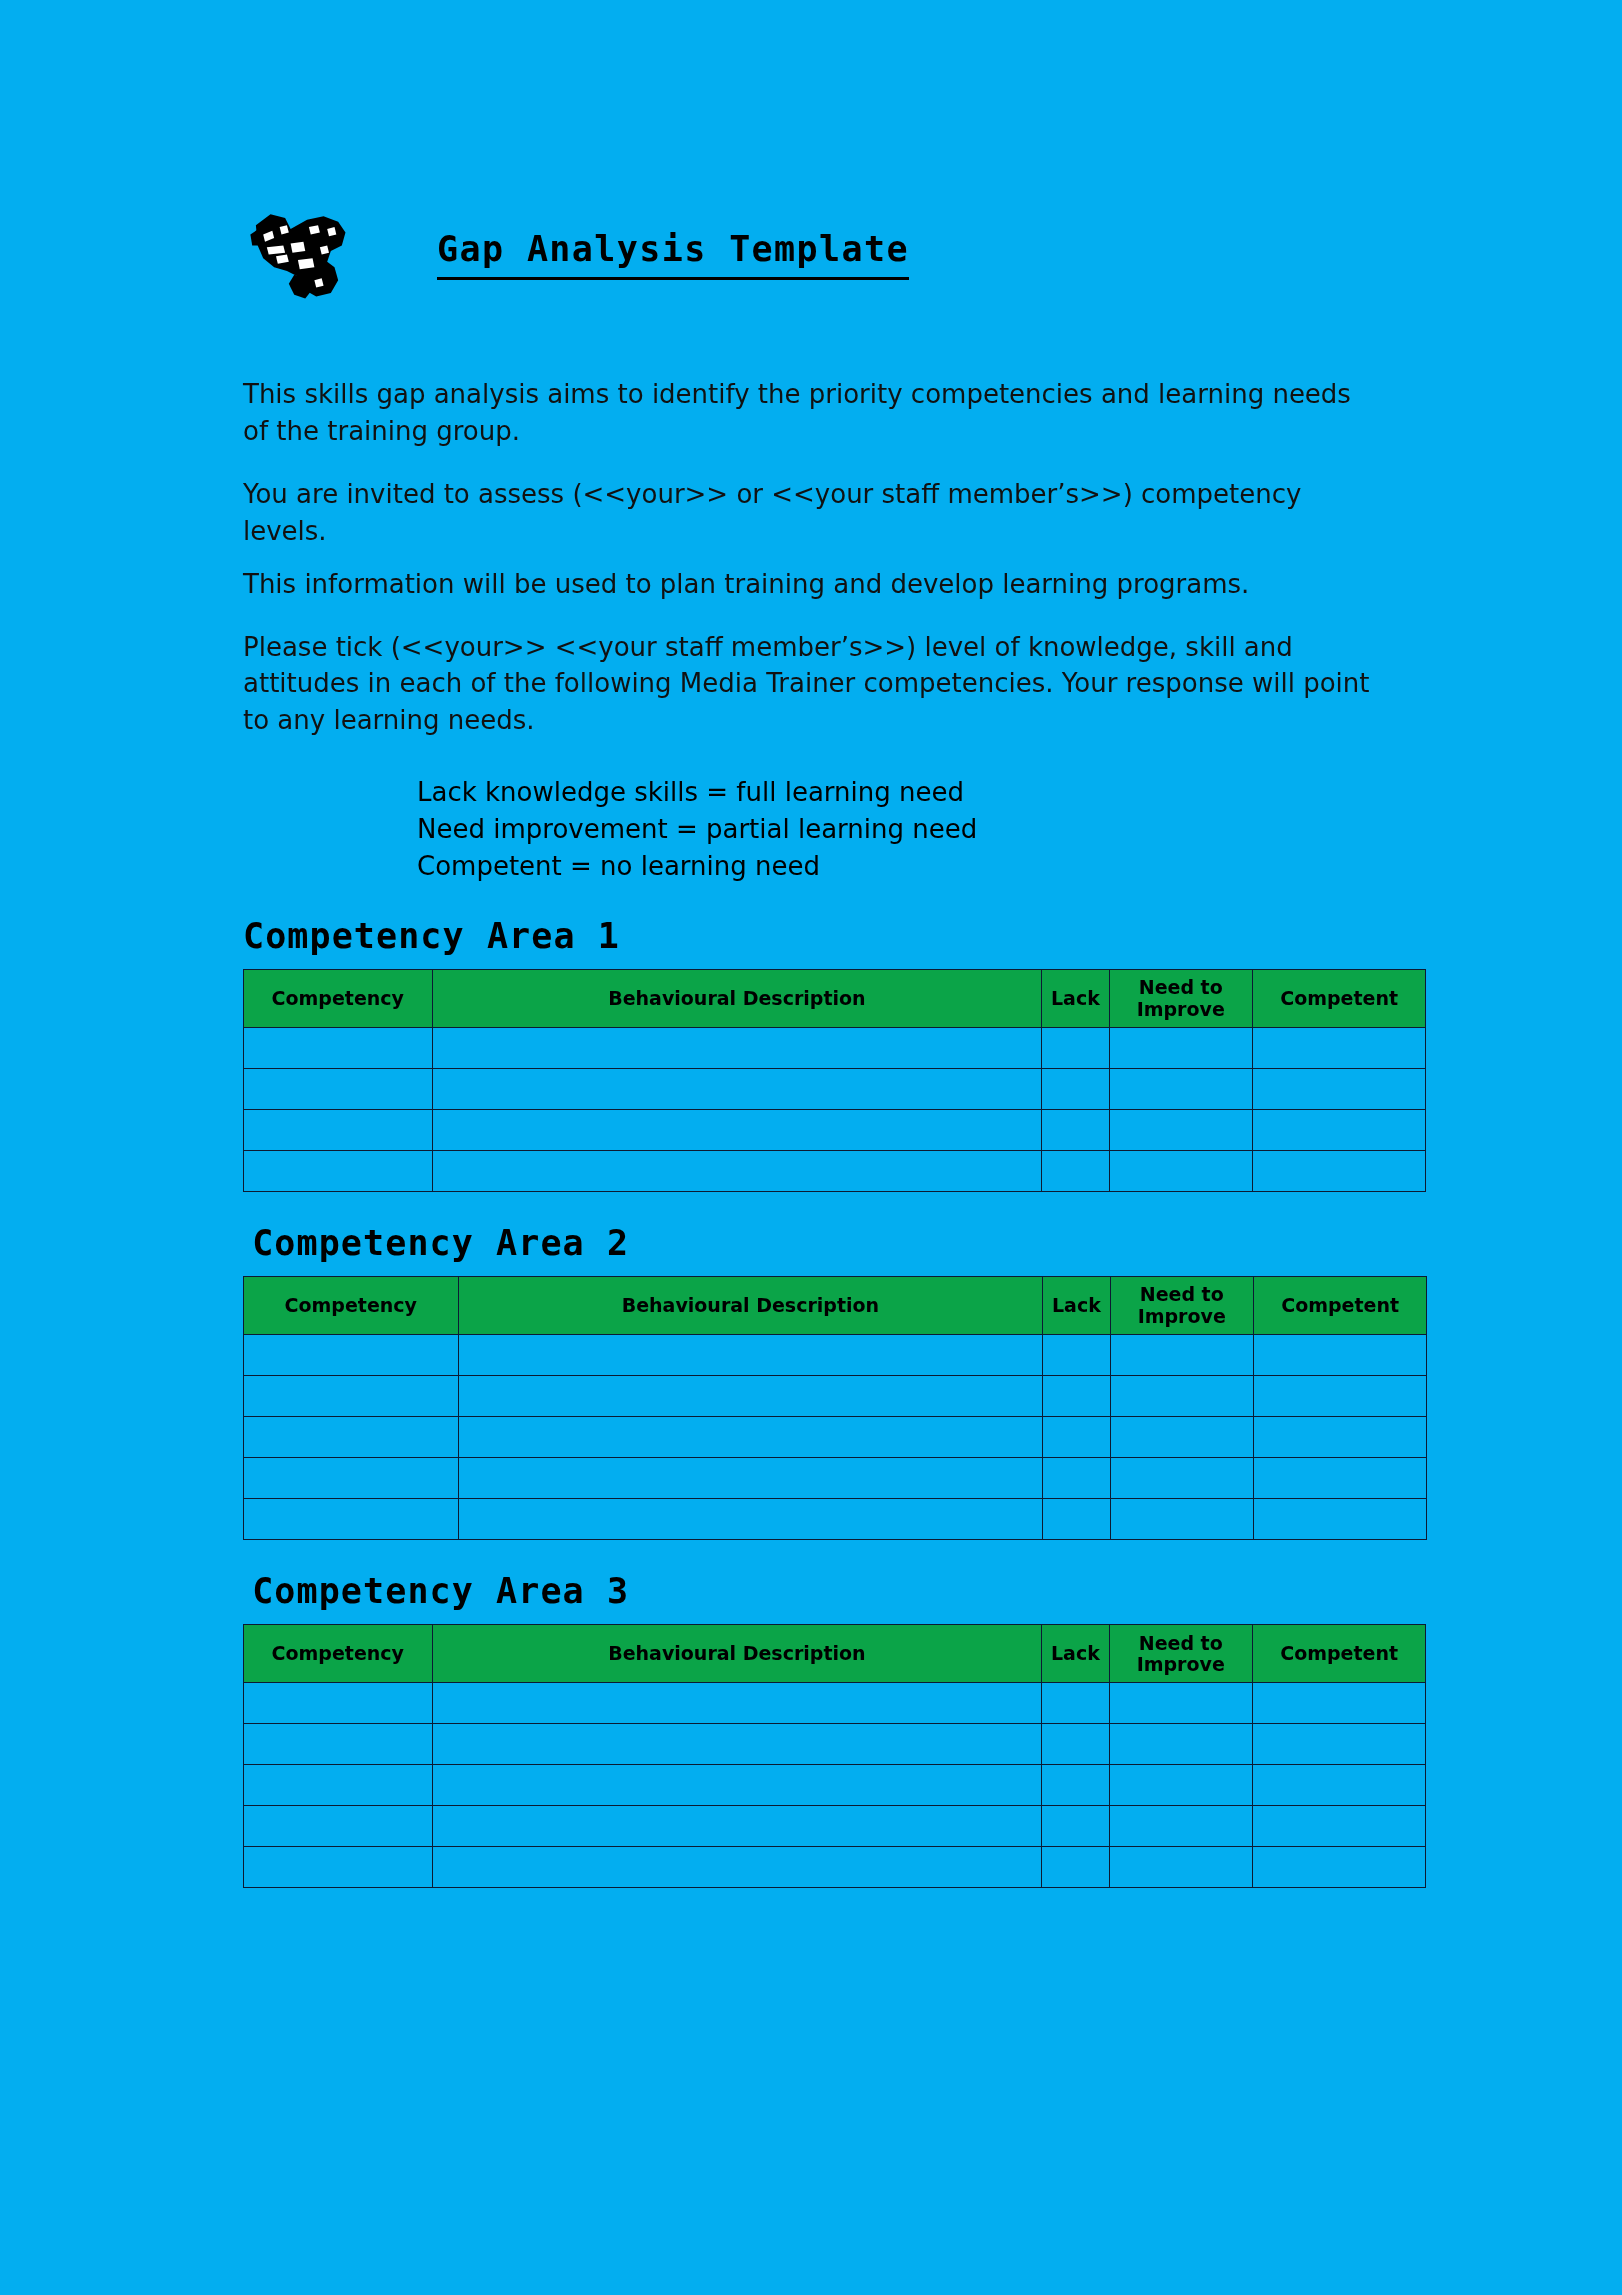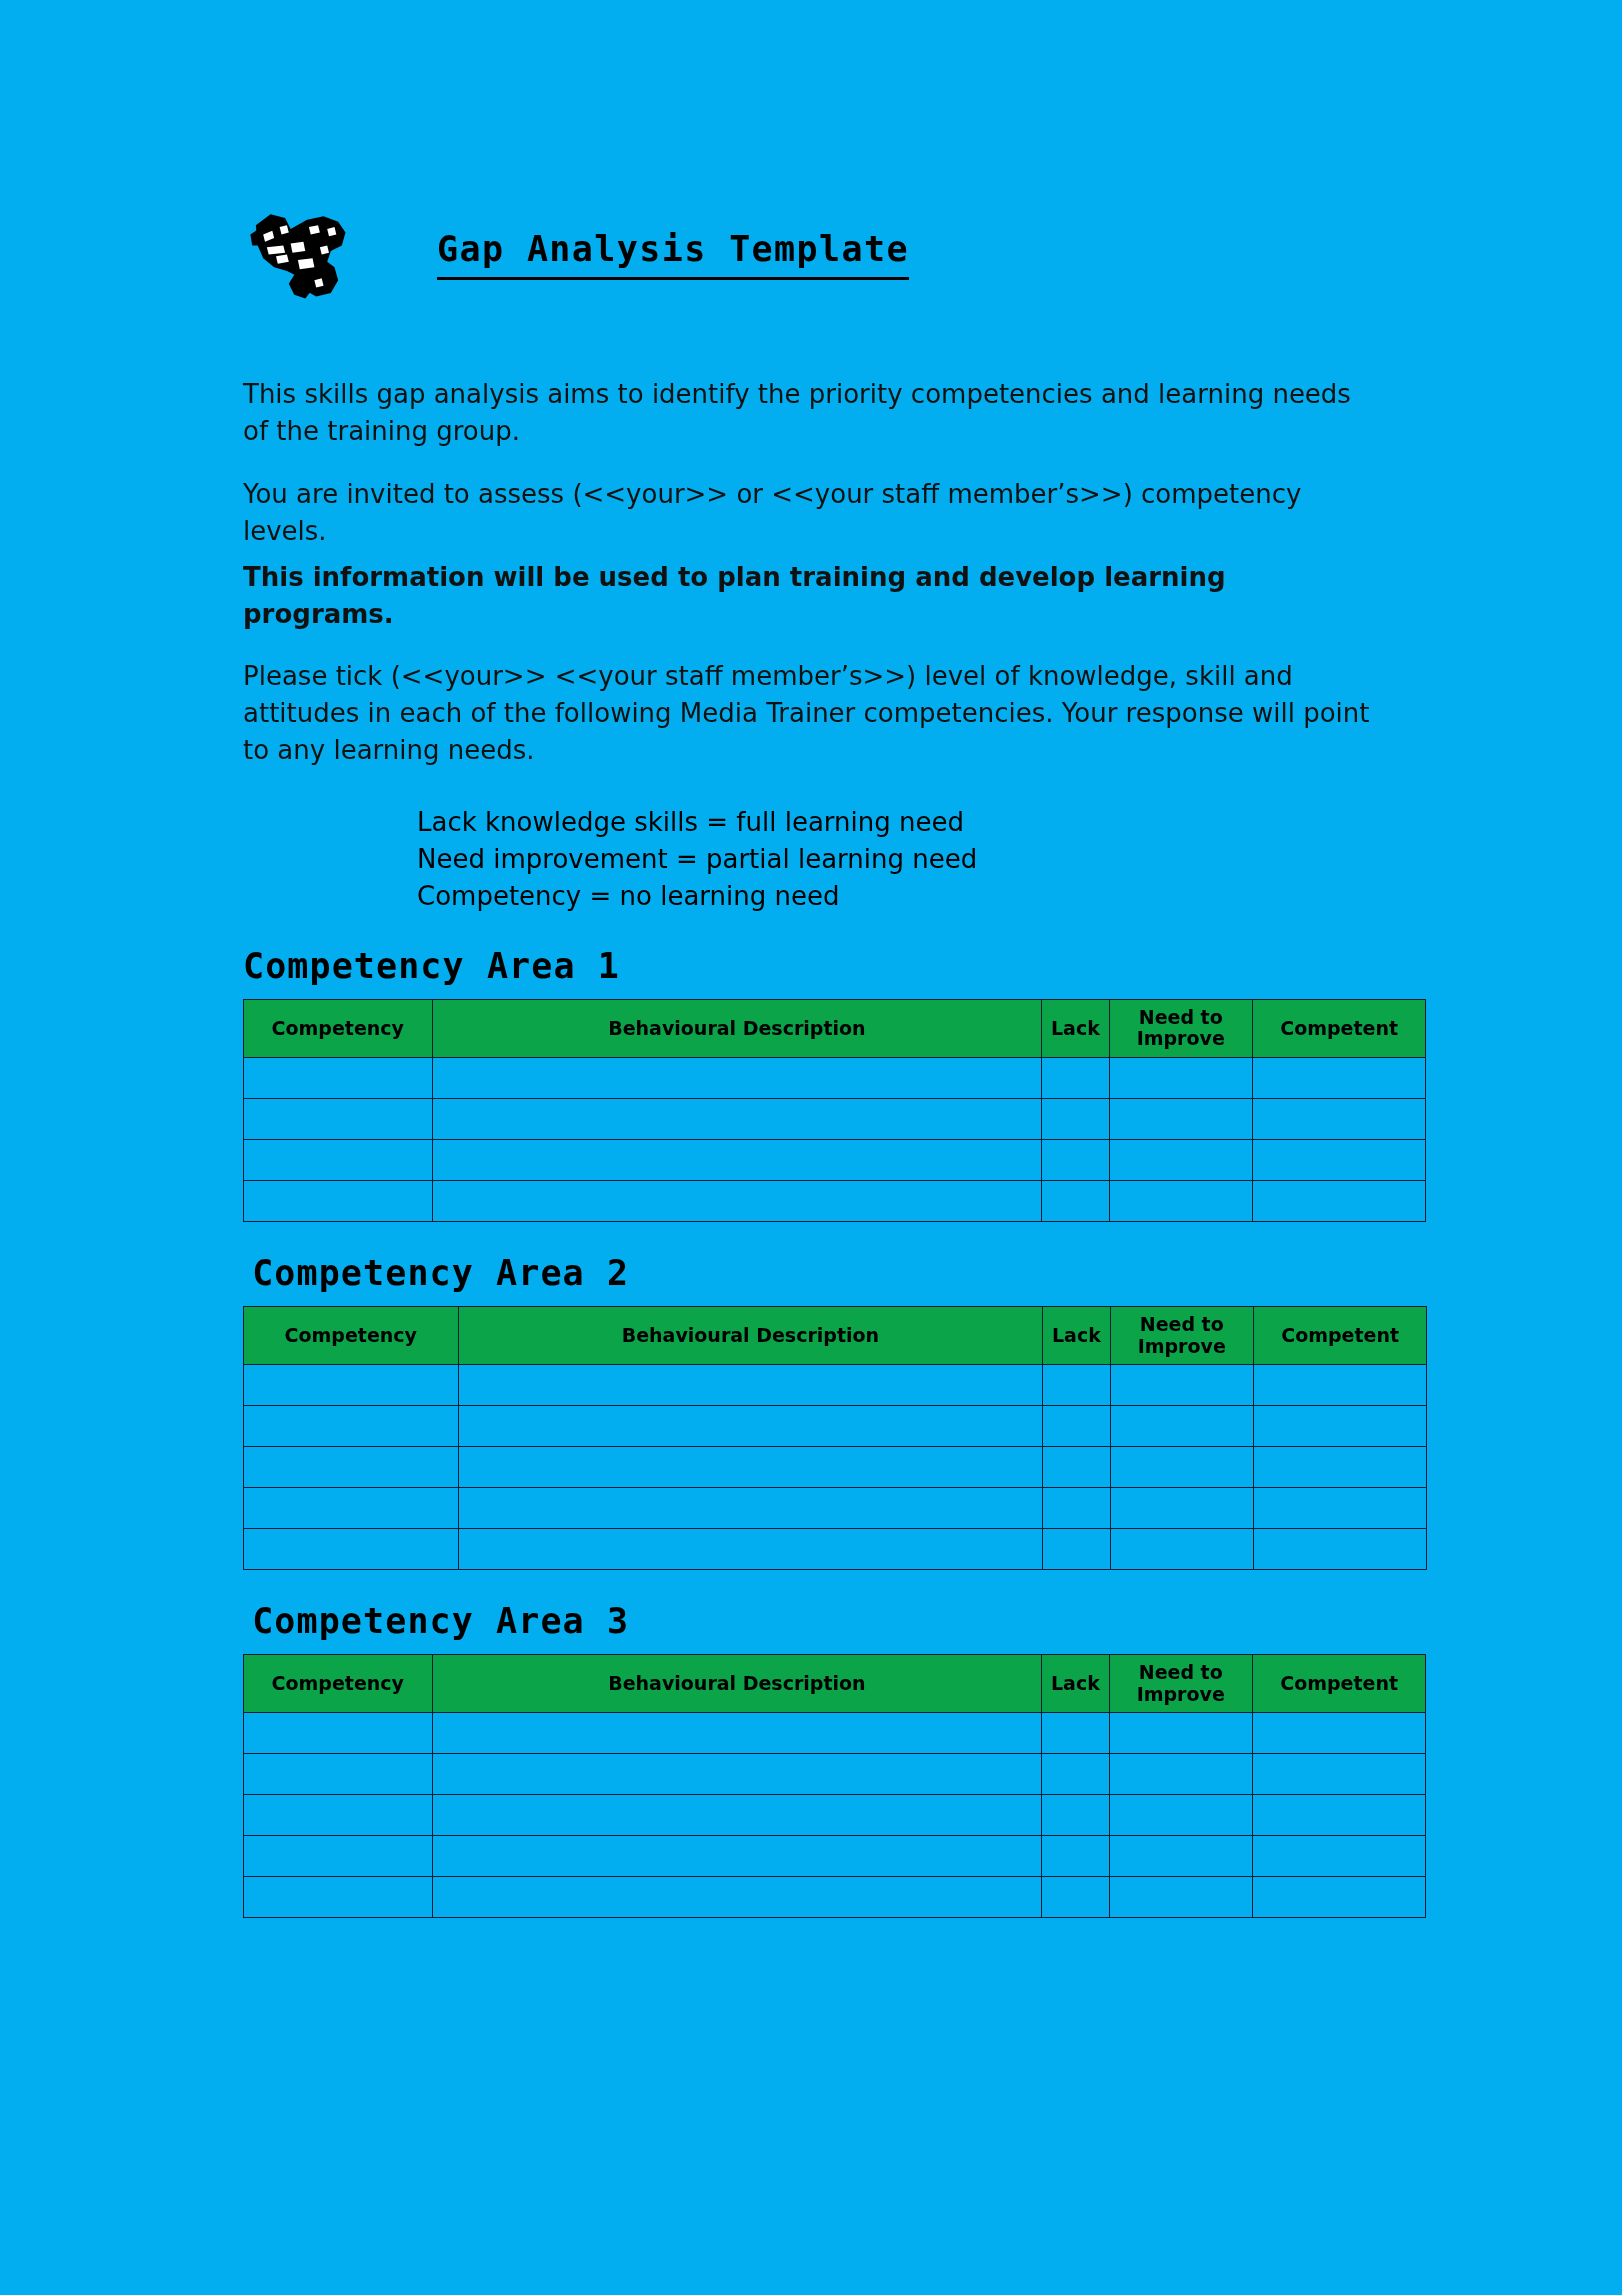--- a/index.html
+++ b/index.html
@@ -61,21 +61,21 @@
     margin-top: 73px;
     font-size: 26px;
     line-height: 1.42;
     color: #111;
   }
   .para {
     margin: 0 0 0 0;
     max-width: 1139px;
   }
   .para + .para { margin-top: 26px; }
-  .para.tight { margin-top: 9px; font-weight: bold; }
+  .para.tight { margin-top: 16px; }
 
   .legend {
     margin-top: 35px;
     margin-left: 174px;
     font-size: 26px;
     line-height: 1.42;
   }
   .legend div { white-space: nowrap; }
 
   
@@ -170,21 +170,21 @@
     <div class="intro">
       <p class="para">This skills gap analysis aims to identify the priority competencies and learning needs of the training group.</p>
       <p class="para">You are invited to assess (&lt;&lt;your&gt;&gt; or &lt;&lt;your staff member’s&gt;&gt;) competency levels.</p>
       <p class="para tight">This information will be used to plan training and develop learning programs.</p>
       <p class="para">Please tick (&lt;&lt;your&gt;&gt; &lt;&lt;your staff member’s&gt;&gt;) level of knowledge, skill and attitudes in each of the following Media Trainer competencies. Your response will point to any learning needs.</p>
     </div>
 
     <div class="legend">
       <div>Lack knowledge skills = full learning need</div>
       <div>Need improvement = partial learning need</div>
-      <div>Competency = no learning need</div>
+      <div>Competent = no learning need</div>
     </div>
 
     <div class="section first">
       <h2 class="section-title">Competency Area 1</h2>
       <table class="gap">
         <thead>
           <tr>
             <th class="colA-1">Competency</th>
             <th class="colA-2">Behavioural Description</th>
             <th class="colA-3 center">Lack</th>

